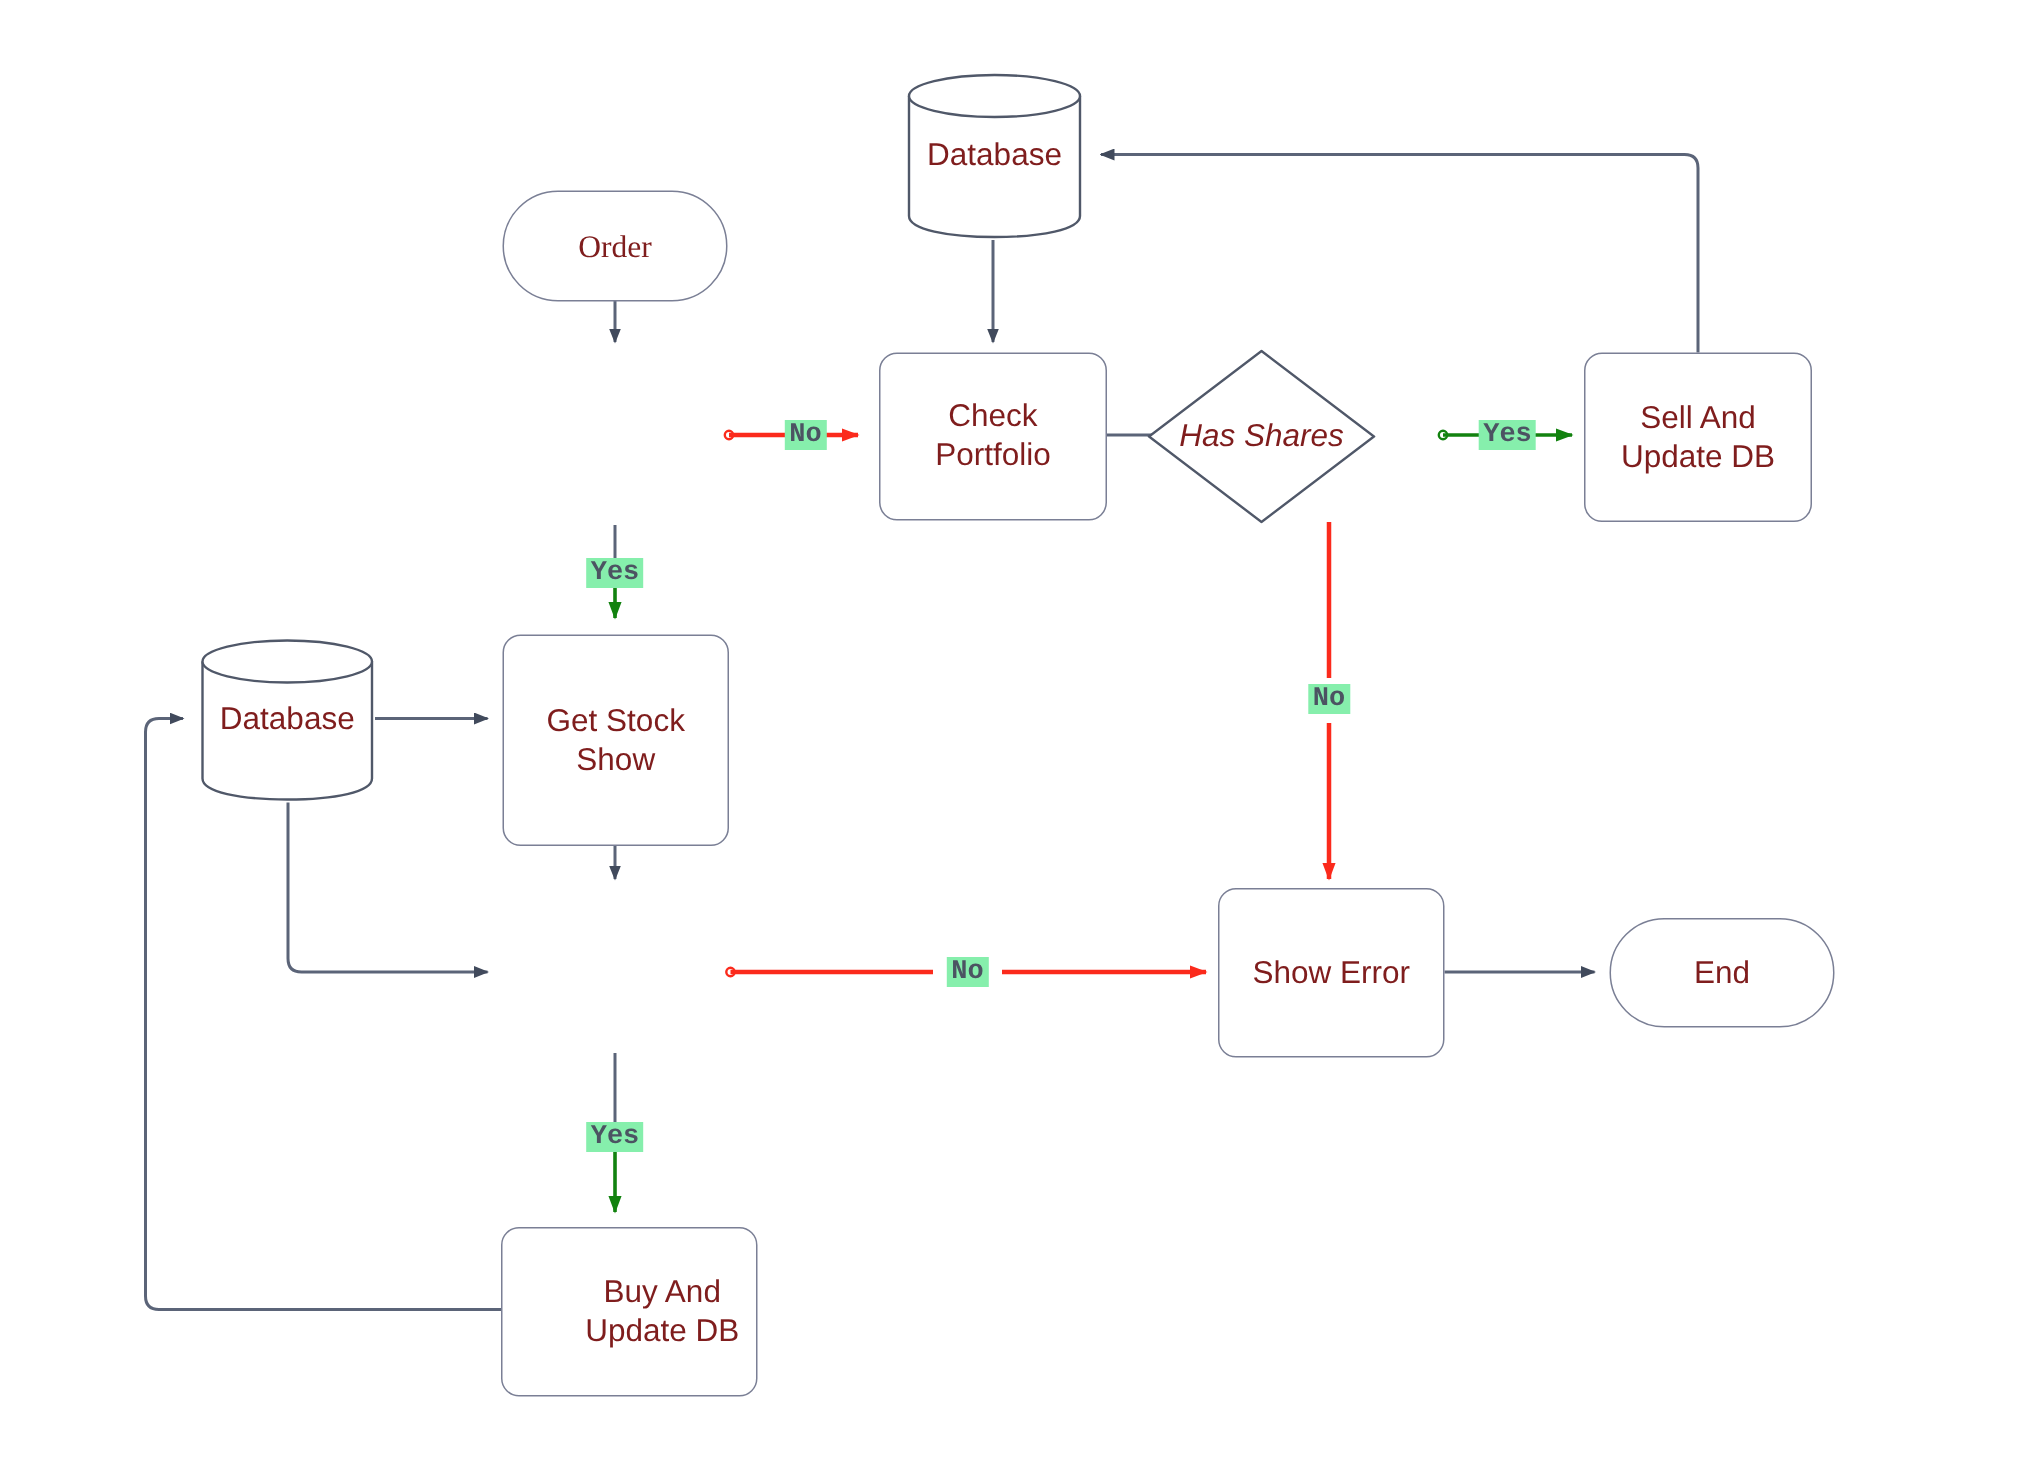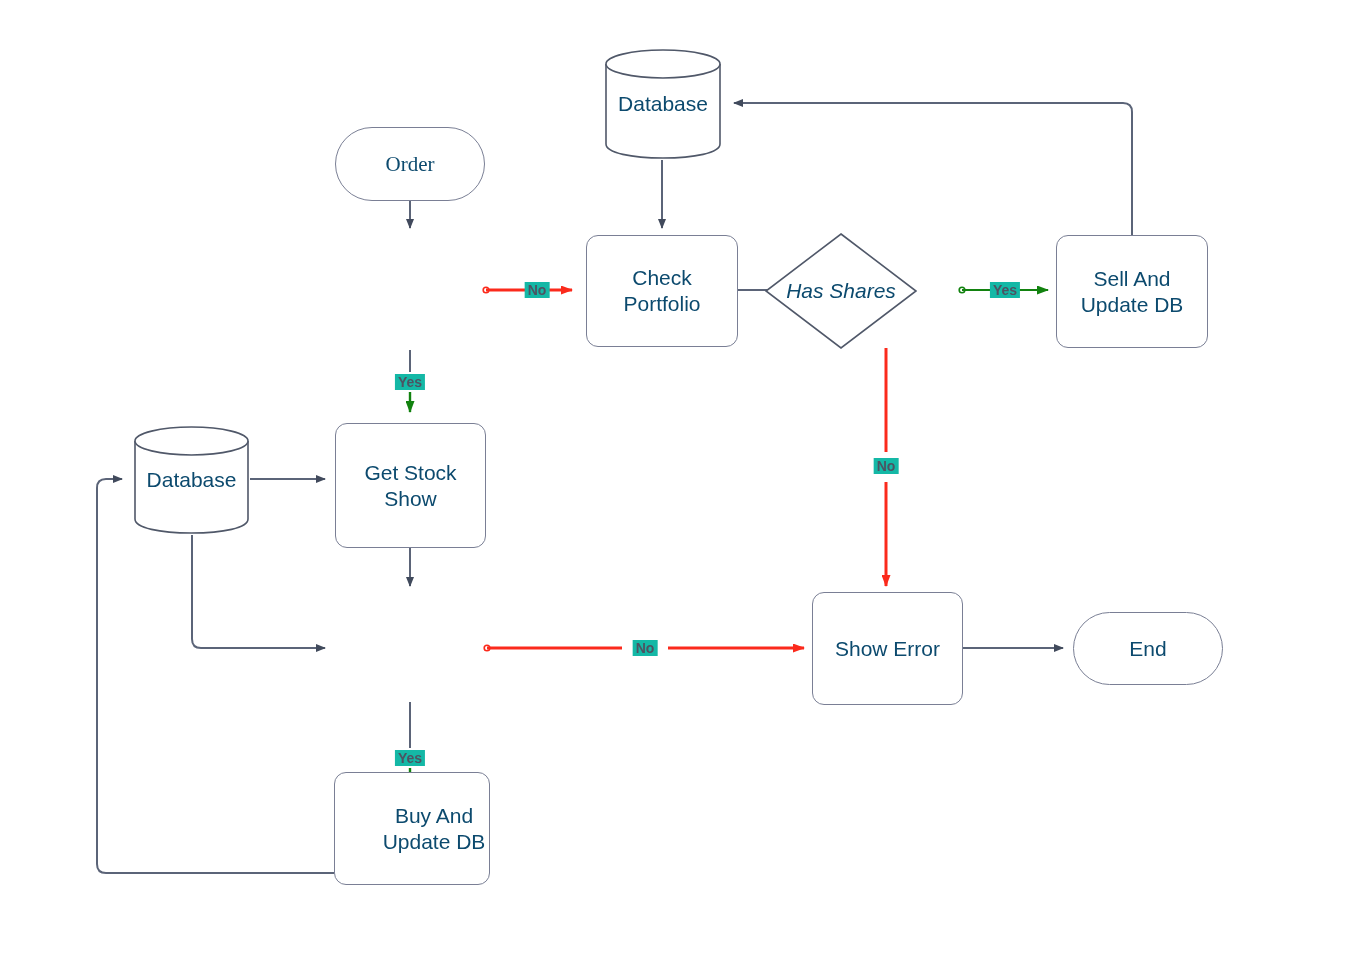--- a/index.html
+++ b/index.html
@@ -27,21 +27,21 @@
     width: 1361px;
     height: 976px;
   }
   .node {
     position: absolute;
     box-sizing: border-box;
     display: flex;
     align-items: center;
     justify-content: center;
     text-align: center;
-    color: #0c4a6e;
+    color: #7f1d1d;
     font-size: 21px;
     line-height: 26px;
     font-family: "Liberation Sans", sans-serif;
   }
   .node-process {
     background: #ffffff;
     border: 1.6px solid #7a7f95;
     border-radius: 12px;
   }
   .node-terminal {
@@ -78,26 +78,26 @@
     position: absolute;
     left: 0;
     top: 0;
     width: 100%;
     height: 100%;
     z-index: 1;
   }
   .edge-label {
     position: absolute;
     transform: translate(-50%, -50%);
-    background: #14b8a6;
+    background: #86efac;
     padding: 0 3px;
-    font-size: 14px;
+    font-size: 18px;
     font-weight: bold;
     color: #4c5362;
-    font-family: Liberation Sans, sans-serif;
+    font-family: Liberation Mono, monospace;
     white-space: nowrap;
     z-index: 5;
   }
 </style>
 </head>
 <body>
 
 <div id="canvas">
 
   <svg id="edges" viewBox="0 0 1361 976" xmlns="http://www.w3.org/2000/svg">
@@ -198,29 +198,29 @@
   </div>
 
   <div class="node node-db" style="left:133px; top:425px; width:117px; height:110px;">
     <svg class="dbshape" viewBox="0 0 117 110" xmlns="http://www.w3.org/2000/svg">
       <path d="M2,16 L2,94 C2,103 27,108 58.5,108 C90,108 115,103 115,94 L115,16" fill="#ffffff" stroke="#505869" stroke-width="1.6"></path>
       <ellipse cx="58.5" cy="16" rx="56.5" ry="14" fill="#ffffff" stroke="#505869" stroke-width="1.6"></ellipse>
     </svg>
     <span class="dblabel">Database</span>
   </div>
 
-  <div class="node node-process" style="left:335px; top:423px; width:151px; height:125px;">
+  <div class="node node-process" style="left:335px; top:423px; width:151px; height:141px;">
     <div>
       <div>Get Stock</div>
       <div>Show</div>
     </div>
   </div>
 
 
-  <div class="node node-process" style="left:334px; top:772px; width:156px; height:113px;padding-left:44px;">
+  <div class="node node-process" style="left:334px; top:818px; width:171px; height:113px;padding-left:44px;">
     <div>
       <div>Buy And</div>
       <div>Update DB</div>
     </div>
   </div>
 
   <div class="node node-process" style="left:812px; top:592px; width:151px; height:113px;">
     <span>Show Error</span>
   </div>
 

